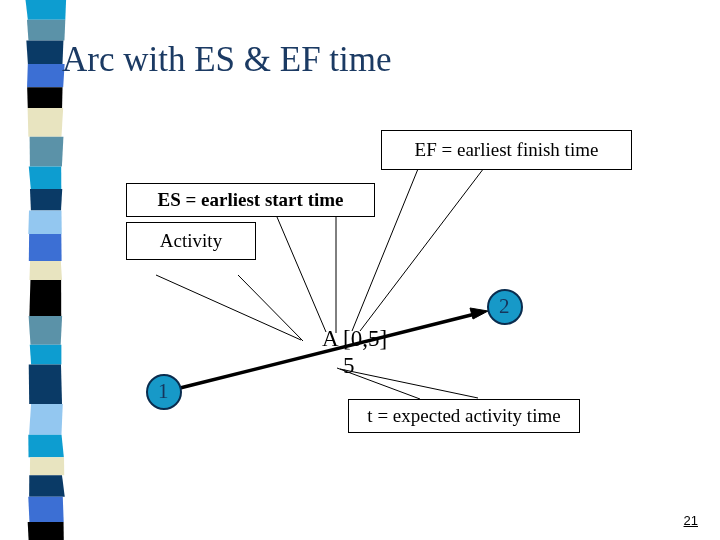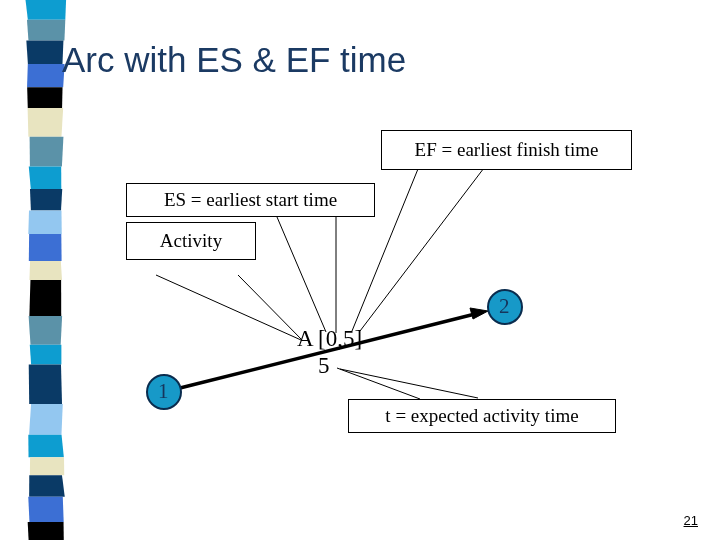--- a/index.html
+++ b/index.html
@@ -29,21 +29,21 @@
 
   
   #slide-title {
     position: absolute;
     left: 62px;
     top: 38px;
     width: 560px;
     font-size: 35px;
     line-height: 44px;
     color: #1b3a63;
-    font-family: Liberation Sans, sans-serif;
+    font-family: Liberation Serif, serif;
     letter-spacing: 0px;
     white-space: nowrap;
   }
 
   
   .callout {
     position: absolute;
     box-sizing: border-box;
     border: 1px solid #000000;
     background: #ffffff;
@@ -62,32 +62,33 @@
     width: 251px;
     height: 40px;
     font-size: 19px;
   }
   #box-es {
     left: 126px;
     top: 183px;
     width: 249px;
     height: 34px;
     font-size: 19px;
+    font-weight: bold;
   }
   #box-activity {
     left: 126px;
     top: 222px;
     width: 130px;
     height: 38px;
     font-size: 19px;
   }
   #box-t {
     left: 348px;
     top: 399px;
-    width: 268px;
+    width: 232px;
     height: 34px;
     font-size: 19px;
   }
 
   
   #diagram {
     position: absolute;
     left: 0;
     top: 0;
     width: 720px;
@@ -95,20 +96,21 @@
     z-index: 2;
   }
 
   
   .arc-label {
     position: absolute;
     color: #000000;
     font-family: "Liberation Serif", "DejaVu Serif", serif;
     white-space: nowrap;
     z-index: 3;
+    margin-left: 25px;
   }
   #label-arc-name {
     left: 297px;
     top: 326px;
     font-size: 23px;
   }
   #label-arc-time {
     left: 318px;
     top: 353px;
     font-size: 23px;

